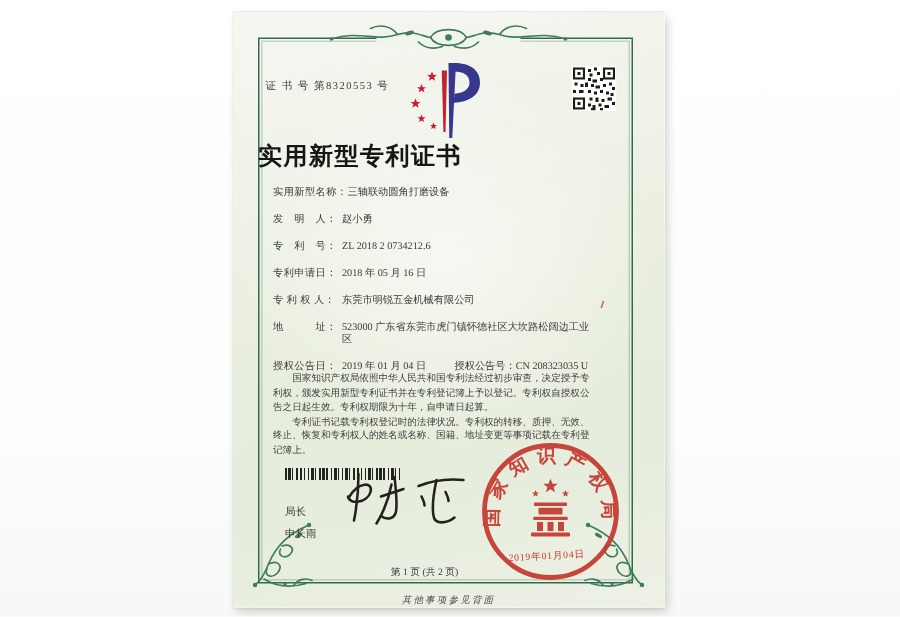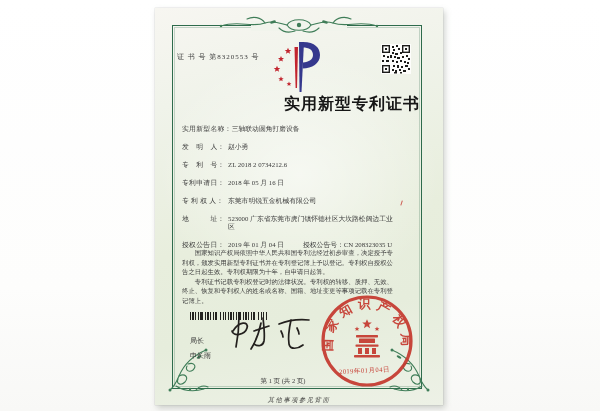--- a/index.html
+++ b/index.html
@@ -20,21 +20,21 @@
     border:1.5px solid #2e6b4c;
     outline:1px solid rgba(46,107,76,0.25);outline-offset:-3px;
   }
   .cert-no{
     position:absolute;left:22px;top:44px;font-size:7px;letter-spacing:1px;color:#3a3a3a;
     white-space:nowrap;
   }
   .qr{position:absolute;left:226px;top:36px;width:30px;height:30px;}
   .logo{position:absolute;left:113px;top:30px;width:58px;height:58px;}
   .title{
-    position:absolute;left:17px;width:248px;top:86px;text-align:right;
+    position:absolute;left:17px;width:248px;top:86px;text-align:left;
     font-size:16px;font-weight:bold;color:#161616;letter-spacing:1px;white-space:nowrap;
   }
   .fields{position:absolute;left:27px;top:117px;width:214px;font-size:6.8px;color:#3b3b3b;}
   .row{display:flex;margin-bottom:10px;line-height:8px;}
   .row .lbl{flex:0 0 46px;white-space:pre;letter-spacing:0.3px;}
   .row .val{flex:1;}
   .row .val2lbl{margin-left:9px;white-space:pre;}
   .paras{
     position:absolute;left:27px;top:240px;width:211px;
     font-size:6.4px;line-height:9.6px;text-align:justify;color:#3e3e3e;

